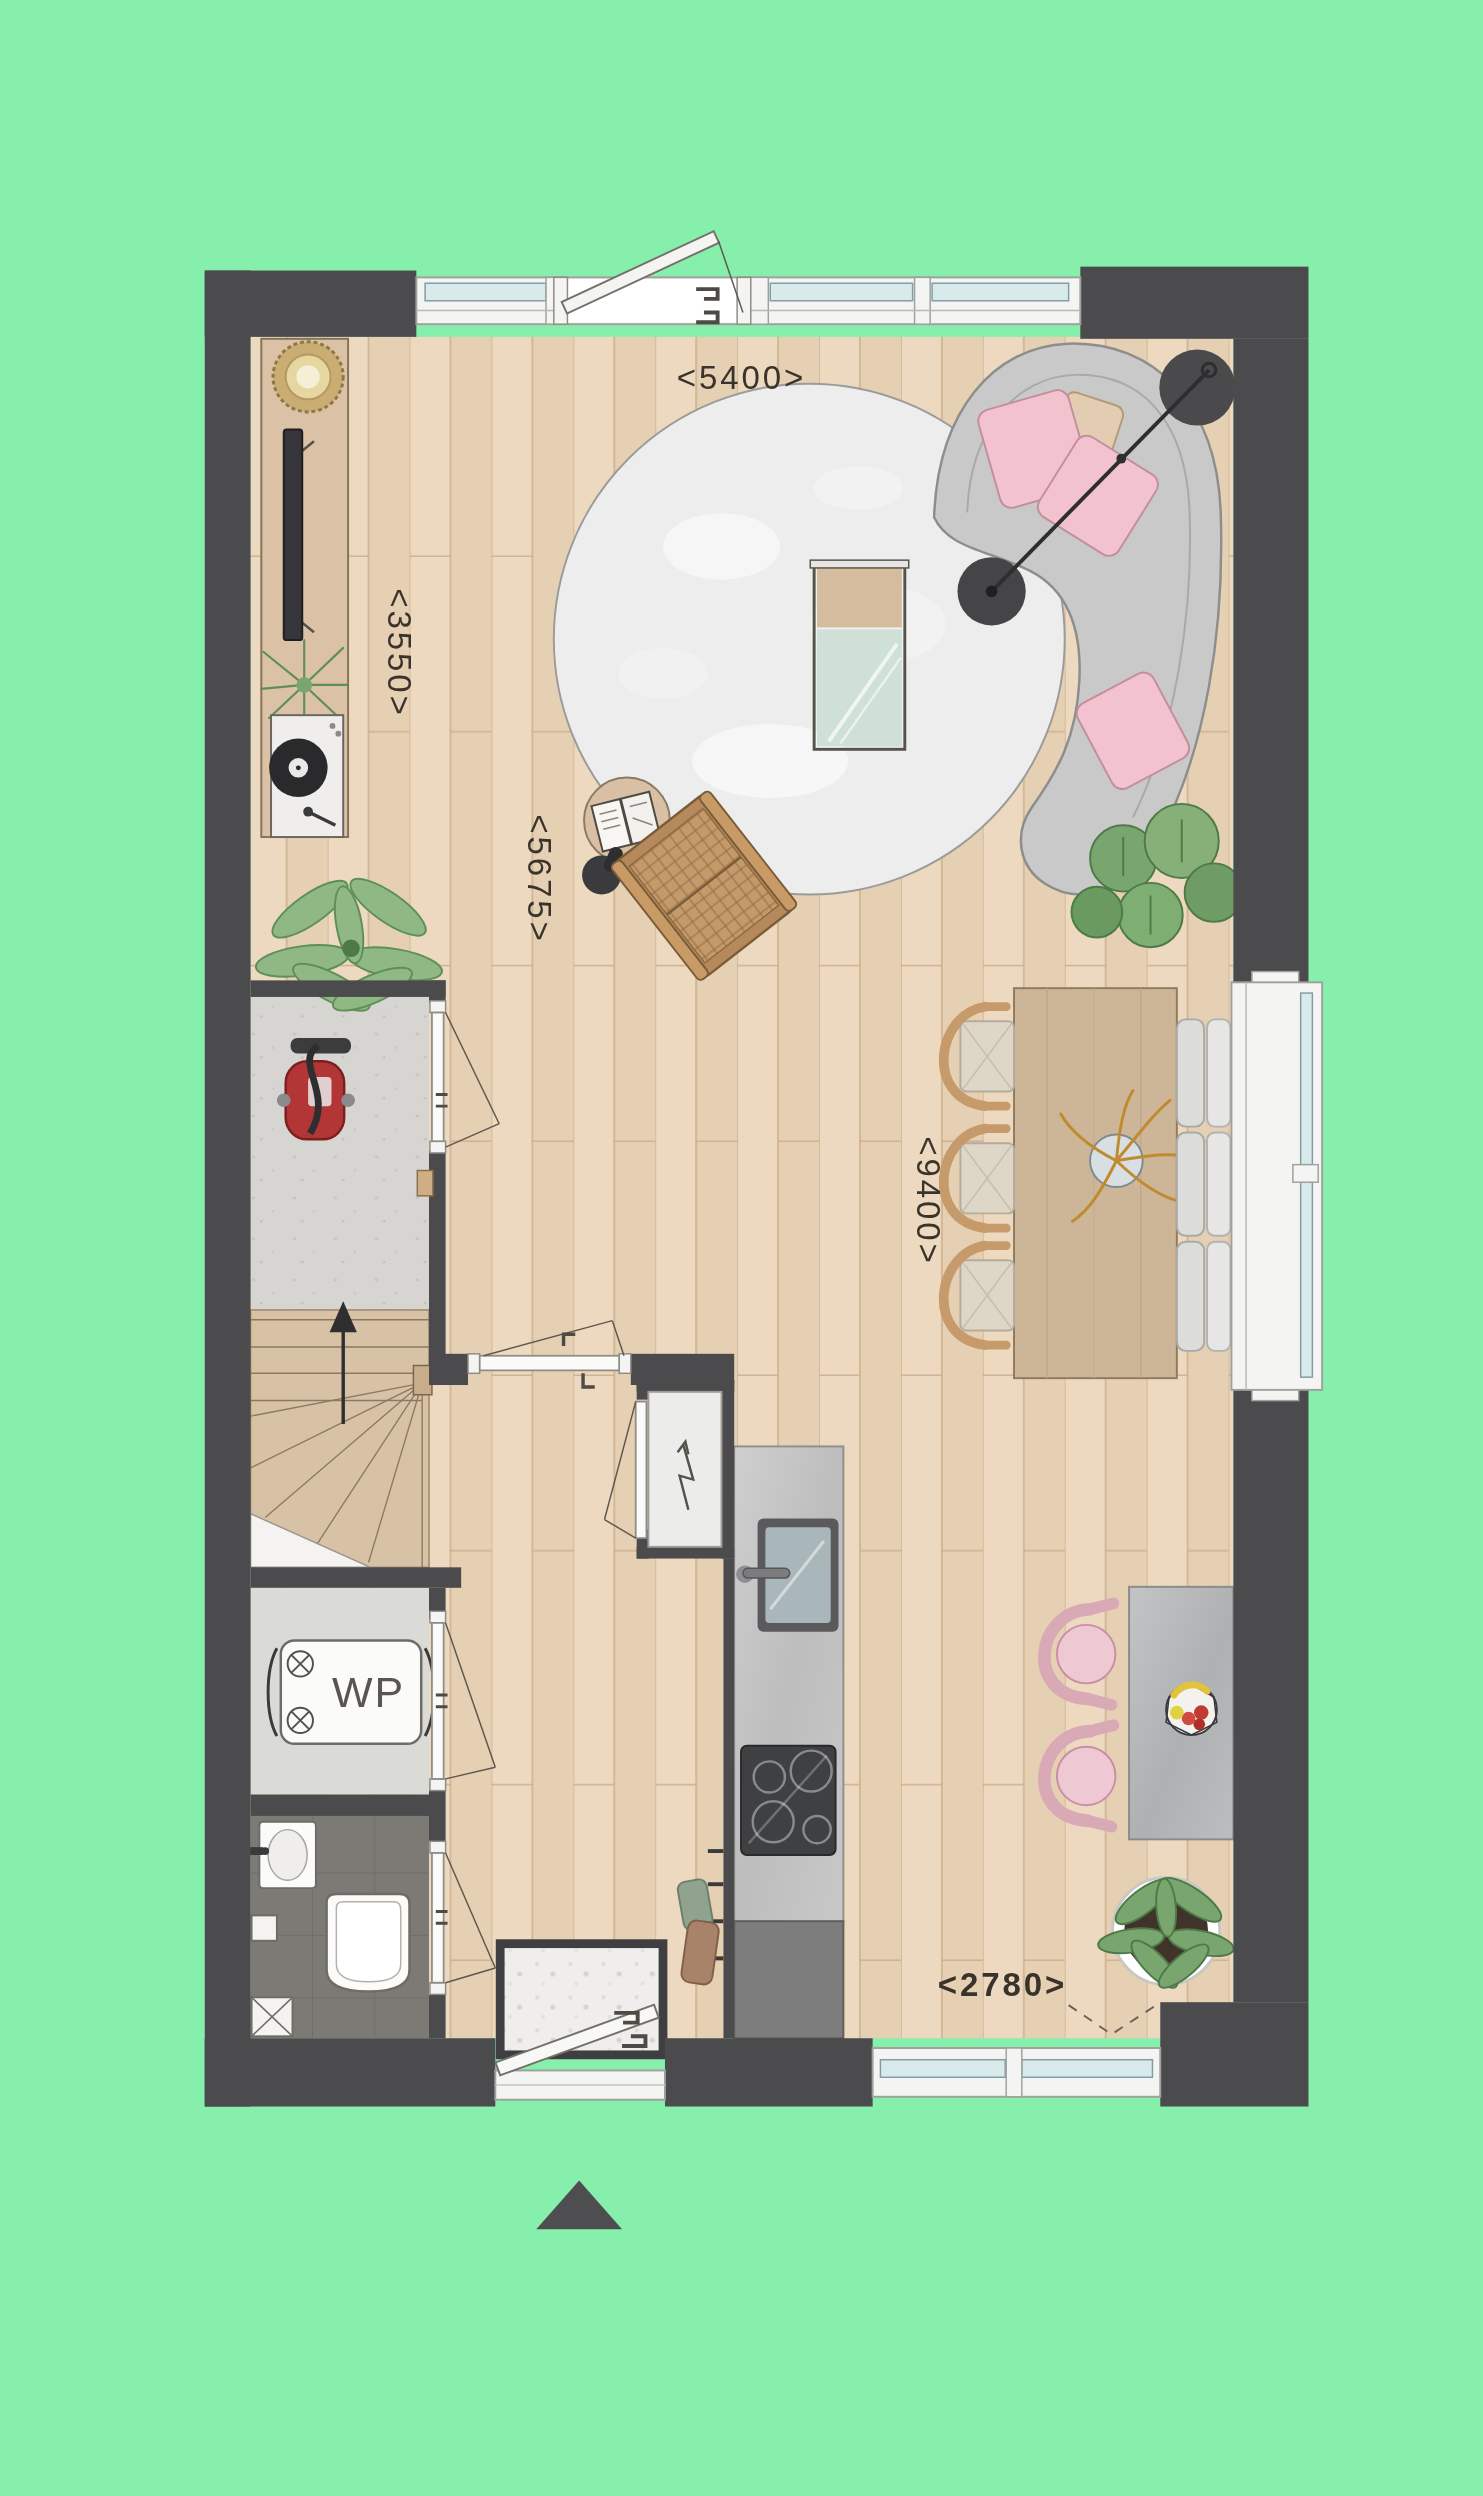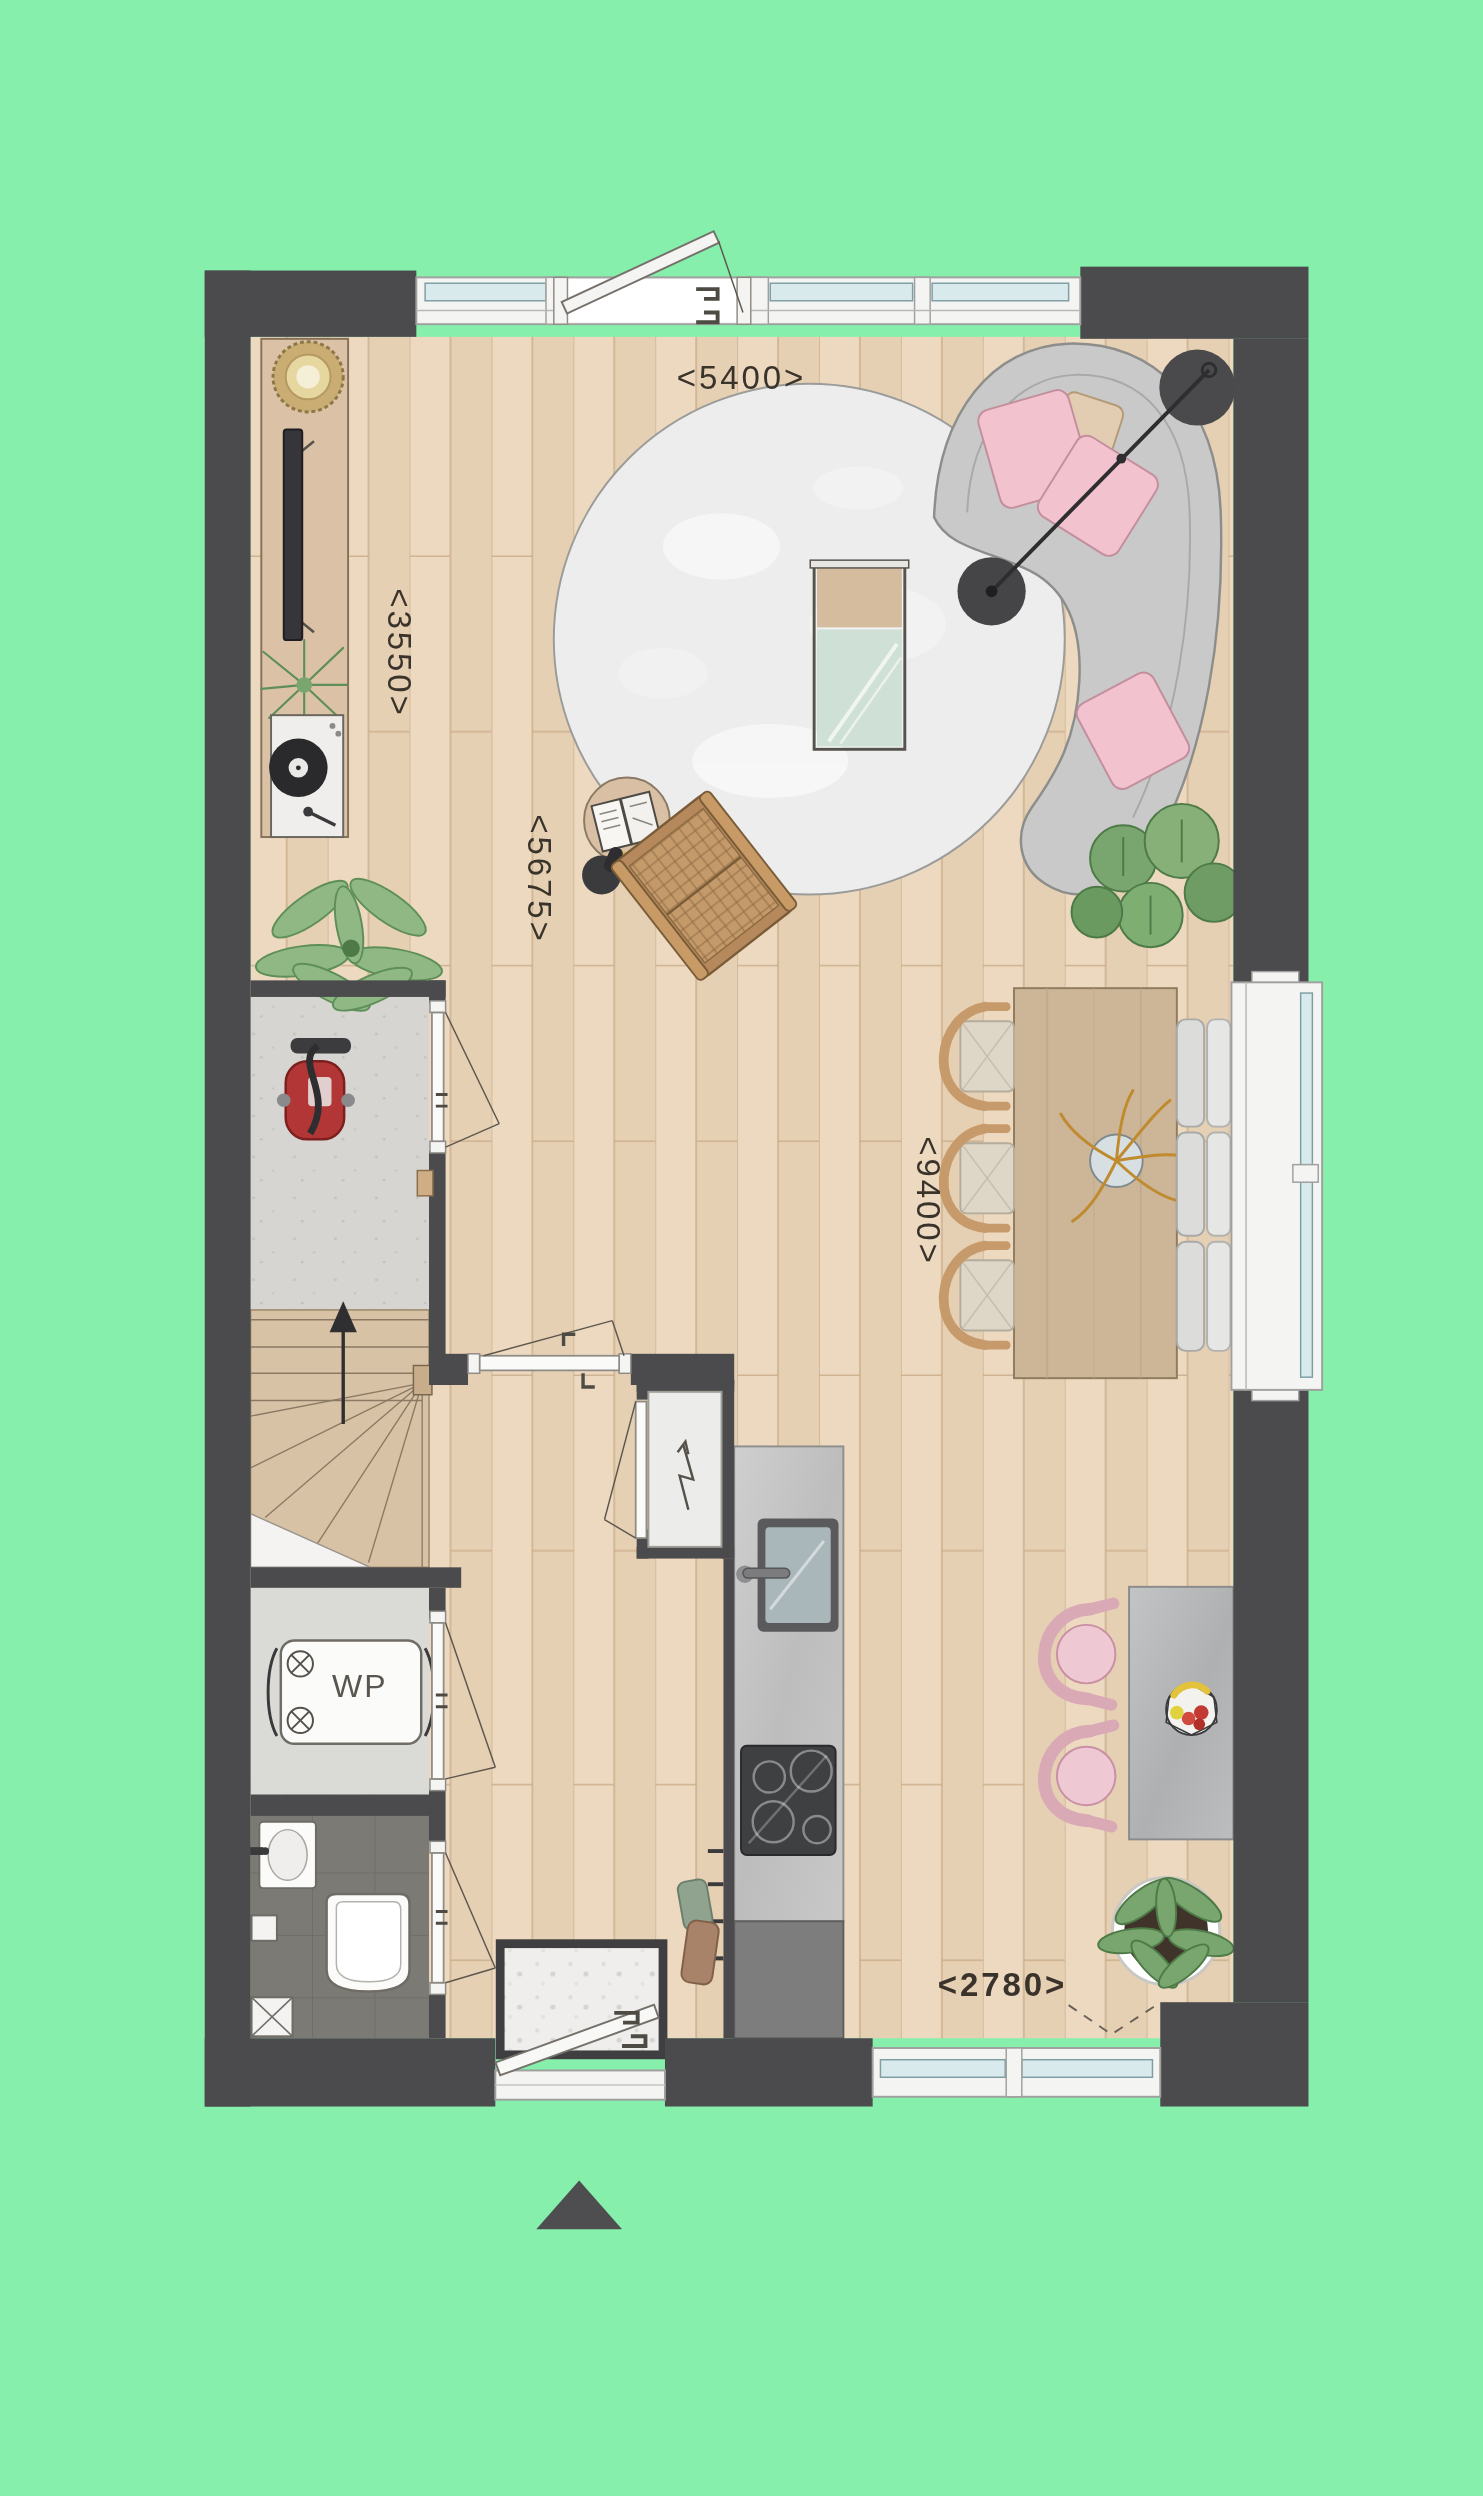--- a/index.html
+++ b/index.html
@@ -2,21 +2,21 @@
 <html><head>
 <meta charset="utf-8">
 <style>
   html,body{margin:0;padding:0;background:#ffffff;}
   #canvas{position:relative;width:1483px;height:2497px;background:#86efac;overflow:hidden;
           font-family:"Liberation Sans",sans-serif;}
   svg{position:absolute;left:0;top:0;}
   .dim{position:absolute;color:#3a332b;font-size:33px;letter-spacing:2.9px;white-space:nowrap;
        font-family:"Liberation Sans",sans-serif;transform-origin:center center;text-align:center;}
   .dim.v{transform:rotate(90deg);}
-  #wp-label{position:absolute;color:#5a554e;font-size:32px;letter-spacing:2px;
+  #wp-label{position:absolute;color:#5a554e;font-size:43px;letter-spacing:2px;
             font-family:"Liberation Sans",sans-serif;}
 </style>
 </head>
 <body>
 
 <div id="canvas">
 <svg width="1483" height="2497" viewBox="0 0 1521 2560">
   <defs>
     <pattern id="plank" width="84" height="420" patternUnits="userSpaceOnUse">
       <rect width="42" height="420" fill="#ecd9c0"></rect>

